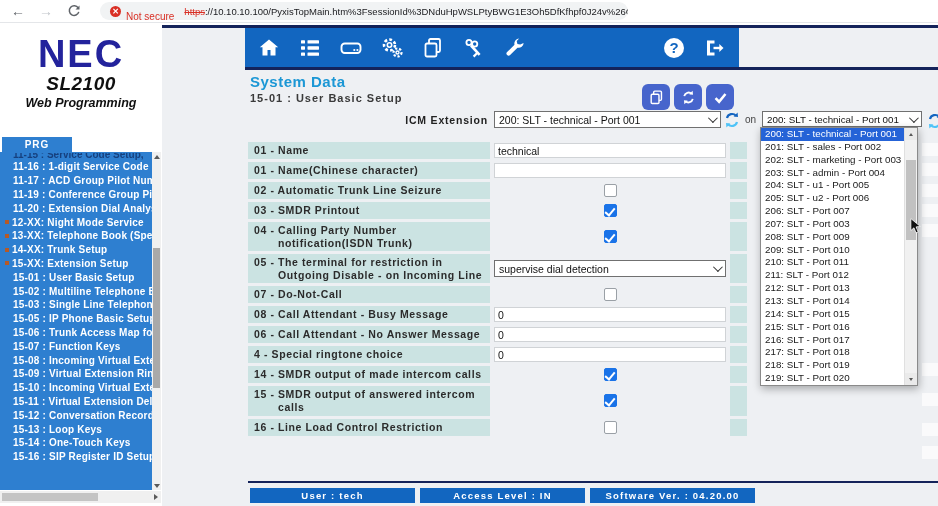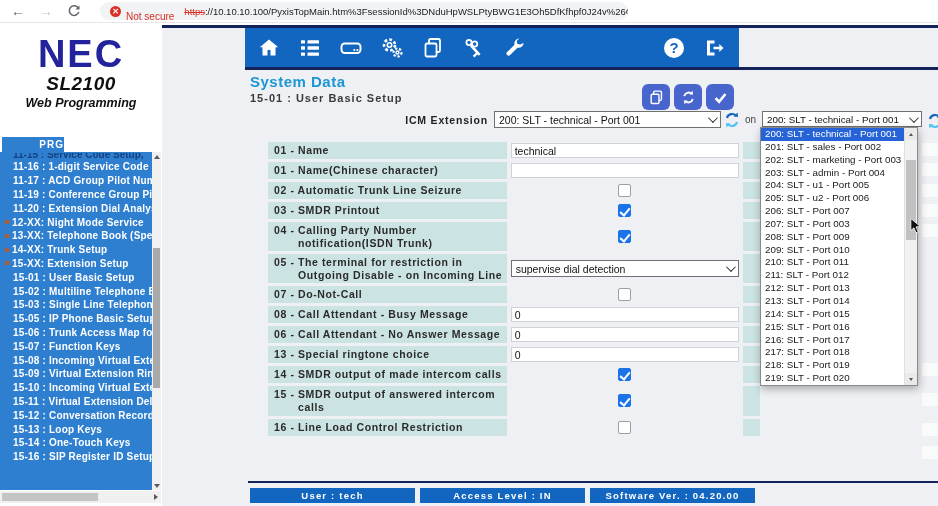--- a/index.html
+++ b/index.html
@@ -20,22 +20,22 @@
 
   
   .rail-top{position:absolute;left:162px;top:25px;width:776px;height:3px;background:var(--navy);}
 
   
   .sidebar{position:absolute;left:0;top:25px;width:162px;height:481px;background:#fff;}
   .brand{width:162px;text-align:center;margin-top:14px;}
   .brand .nec{font-size:38px;font-weight:700;color:var(--logo_navy);letter-spacing:2px;line-height:30px;}
   .brand .product{font-size:19px;font-weight:900;font-style:italic;color:#101010;margin-top:4px;letter-spacing:.5px;}
   .brand .subtitle{font-size:12.5px;font-weight:700;font-style:italic;color:#101010;margin-top:1px;}
-  .prg-tab{position:absolute;left:2px;top:112px;width:62px;height:15px;background:var(--menu_blue);color:#fff;
-           font-size:10px;font-weight:bold;text-align:right;line-height:15px;letter-spacing:1px;}
+  .prg-tab{position:absolute;left:2px;top:112px;width:70px;height:15px;background:var(--menu_blue);color:#fff;
+           font-size:10px;font-weight:bold;text-align:center;line-height:15px;letter-spacing:1px;}
   .menu{position:absolute;left:0;top:127px;width:152px;height:338px;background:var(--menu_blue);overflow:hidden;padding-top:1px;box-sizing:border-box;}
   .mi{display:flex;align-items:center;height:13.8px;color:#fff;font-size:10px;font-weight:600;letter-spacing:.2px;
       white-space:nowrap;overflow:hidden;padding-left:13px;}
   .mi .dot{width:4px;height:4px;background:#b55a28;margin:0 3px 0 -8px;flex:0 0 auto;}
   .mi-clipped{height:7px;display:flex;align-items:flex-end;overflow:hidden;color:#16407e;font-size:10px;font-weight:600;
               padding-left:13px;white-space:nowrap;}
   .vsb{position:absolute;left:152px;top:127px;width:9px;height:338px;background:#f0f0f0;}
   .vsb .thumb{position:absolute;left:1px;top:96px;width:7px;height:140px;background:#a9a9a9;}
   .sb-arrow{position:absolute;left:0;width:9px;height:9px;display:flex;align-items:center;justify-content:center;}
   .tri-up{width:0;height:0;border-left:3px solid transparent;border-right:3px solid transparent;border-bottom:4px solid #5a5a5a;}
@@ -69,21 +69,21 @@
         transform:rotate(45deg) translateY(-2px);flex:0 0 auto;}
   .sel1{position:absolute;left:332px;top:83px;width:227px;height:17px;}
   .sel2{position:absolute;left:600px;top:83px;width:160px;height:16px;font-size:9.8px;}
   .sync{position:absolute;width:18px;height:18px;}
   .sync1{left:561px;top:83px;}
   .sync2{left:764px;top:84px;}
   .overflow-on{position:absolute;left:583px;top:86px;font-size:10px;color:#444;}
 
   
   .form{position:absolute;left:86px;top:114px;width:512px;display:flex;flex-direction:column;gap:3px;}
-  .frow{display:flex;gap:4px;align-items:stretch;margin-left:20px;}
+  .frow{display:flex;gap:4px;align-items:stretch;}
   .lbl{width:242px;box-sizing:border-box;background:var(--label_teal);color:#2b2b2b;font-size:10.5px;font-weight:bold;
        letter-spacing:.6px;line-height:12.6px;padding:2px 4px 2px 30px;text-indent:-24px;min-height:17px;}
   .ctl{width:232px;display:flex;align-items:center;position:relative;}
   .sliver{width:17px;background:var(--label_teal);flex:0 0 auto;}
   .txt{width:100%;height:15px;border:1px solid #d0d3d6;background:#fff;font-family:"Liberation Sans",sans-serif;
        font-size:10.5px;color:#111;padding:0 3px;box-sizing:border-box;}
   .cb{width:13px;height:13px;border:1px solid #9aa0a6;border-radius:2px;background:#fff;margin:0 auto;box-sizing:border-box;}
   .cb.checked{background:var(--checkbox_blue);border-color:var(--checkbox_blue);}
   .cb.checked::after{content:"";display:block;width:4px;height:8px;border:solid #fff;border-width:0 2px 2px 0;
                      transform:rotate(40deg);margin:0.5px auto 0;}
@@ -469,21 +469,21 @@
   <div class="frow">
     <div class="lbl">06 - Call Attendant - No Answer Message</div>
     <div class="ctl">
       <input class="txt" value="0" style="">
 
     </div>
     <div class="sliver"></div>
   </div>
 
   <div class="frow">
-    <div class="lbl">13 - Special ringtone choice</div>
+    <div class="lbl">4 - Special ringtone choice</div>
     <div class="ctl">
       <input class="txt" value="0" style="">
 
     </div>
     <div class="sliver"></div>
   </div>
 
   <div class="frow">
     <div class="lbl">14 - SMDR output of made intercom calls</div>
     <div class="ctl">

